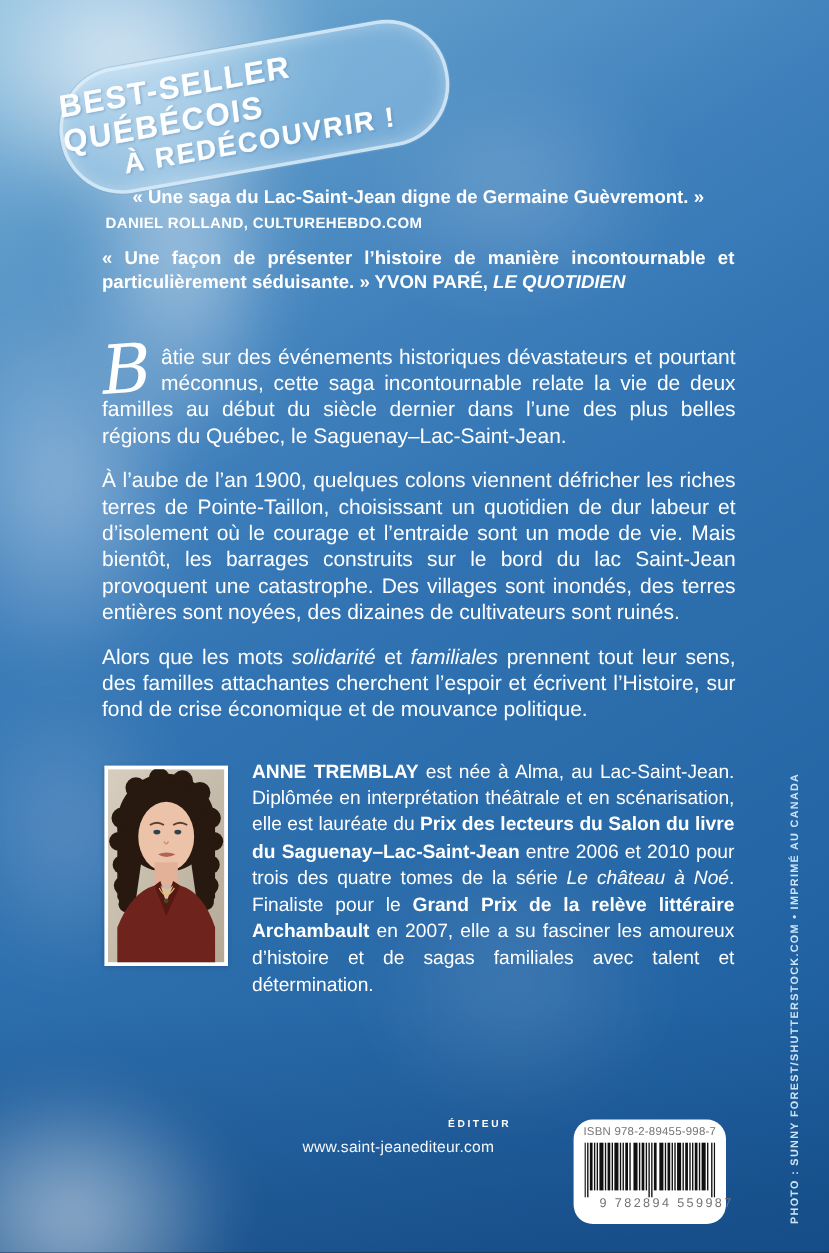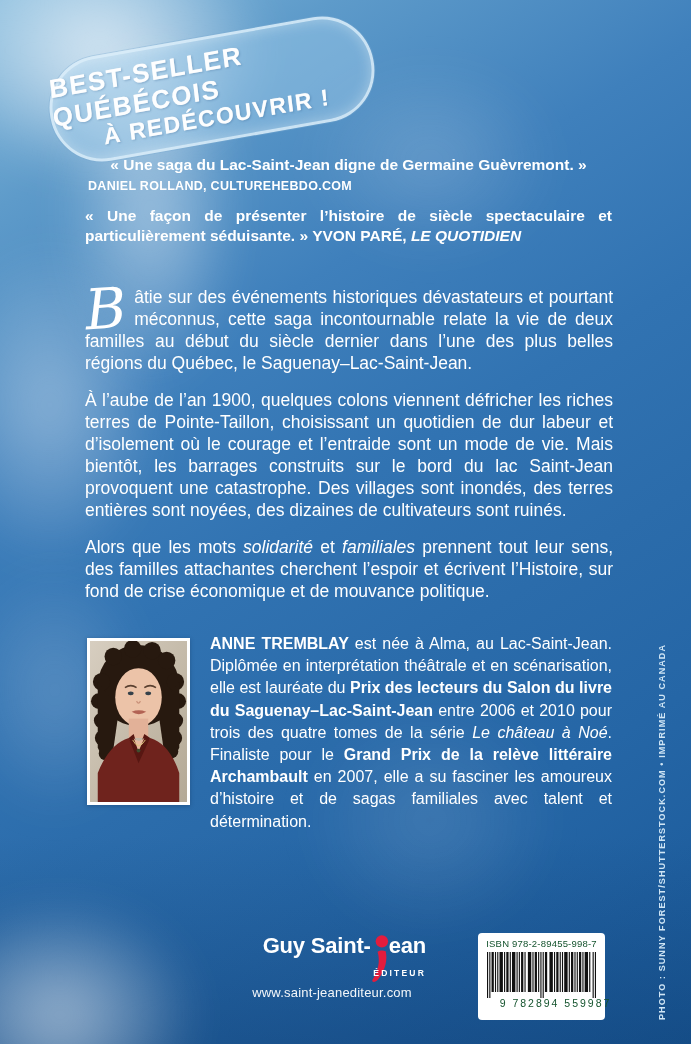--- a/index.html
+++ b/index.html
@@ -67,21 +67,21 @@
   
   .publisher{position:absolute;left:238px;top:933px;width:188px;text-align:right;}
   .logo-line{font-weight:bold;font-size:22px;letter-spacing:-0.2px;white-space:nowrap;display:flex;align-items:baseline;justify-content:flex-end;}
   .jglyph{width:21px;height:52px;margin:0 -1px -15px -2px;align-self:flex-end;}
   .editeur{font-weight:bold;font-size:8.5px;letter-spacing:2.2px;margin-top:-2px;}
   .website{font-size:13px;font-weight:normal;letter-spacing:0.2px;margin-top:7px;color:rgba(255,255,255,0.95);text-align:center;}
 
   
   .barcode-box{
     position:absolute;left:478px;top:933px;width:127px;height:87px;
-    background:#fff;border-radius:4px;color:#14532d;
+    background:#fff;border-radius:16px;color:#737373;
     display:flex;flex-direction:column;align-items:center;padding:5px 6px 4px;box-sizing:border-box;
   }
   .isbn{font-size:9.5px;letter-spacing:0.2px;white-space:nowrap;}
   .bars{width:109px;height:46px;margin-top:3px;}
   .digits{font-size:10.5px;letter-spacing:2px;margin-top:-1px;white-space:nowrap;padding-left:28px;}
 
   
   .credit{
     position:absolute;right:24px;bottom:24px;height:330px;
     writing-mode:vertical-rl;transform:rotate(180deg);
@@ -104,21 +104,21 @@
   <div class="cloud c7"></div>
 
   <div class="badge">
     <div class="badge-line badge-l1">BEST-SELLER QUÉBÉCOIS</div>
     <div class="badge-line badge-l2">À REDÉCOUVRIR !</div>
   </div>
 
   <div class="quote1">« Une saga du Lac-Saint-Jean digne de Germaine Guèvremont. »</div>
   <div class="attr1">DANIEL ROLLAND, CULTUREHEBDO.COM</div>
 
-  <div class="quote2"><span>« Une façon de présenter l’histoire de siècle spectaculaire et particulièrement séduisante. » </span><span>YVON PARÉ, </span><span class="src-italic">LE QUOTIDIEN</span></div>
+  <div class="quote2"><span>« Une façon de présenter l’histoire de manière incontournable et particulièrement séduisante. » </span><span>YVON PARÉ, </span><span class="src-italic">LE QUOTIDIEN</span></div>
 
   <div class="synopsis">
     <p><span class="dropcap">B</span><span>âtie sur des événements historiques dévastateurs et pourtant méconnus, cette saga incontournable relate la vie de deux familles au début du siècle dernier dans l’une des plus belles régions du Québec, le Saguenay–Lac-Saint-Jean.</span></p>
     <p>À l’aube de l’an 1900, quelques colons viennent défricher les riches terres de Pointe-Taillon, choisissant un quotidien de dur labeur et d’isolement où le courage et l’entraide sont un mode de vie. Mais bientôt, les barrages construits sur le bord du lac Saint-Jean provoquent une catastrophe. Des villages sont inondés, des terres entières sont noyées, des dizaines de cultivateurs sont ruinés.</p>
     <p><span>Alors que les mots </span><i>solidarité</i><span> et </span><i>familiales</i><span> prennent tout leur sens, des familles attachantes cherchent l’espoir et écrivent l’Histoire, sur fond de crise économique et de mouvance politique.</span></p>
   </div>
 
   <div class="author-photo">
     <svg viewBox="0 0 100 166" preserveAspectRatio="none">
       <defs>
@@ -159,28 +159,20 @@
       <path d="M40 100 L50 126 L62 100 L56 96 L50 112 L45 96 Z" fill="#571712"></path>
       <path d="M45 100 L50 114 L56 100 Q50 106 45 100 Z" fill="#e7ba9f"></path>
       <path d="M44 102 Q50 114 57 102" stroke="#d9c27a" stroke-width="1" fill="none"></path>
       <circle cx="50" cy="113" r="2" fill="#3f4d2e"></circle>
     </svg>
   </div>
 
   <div class="bio"><b>ANNE TREMBLAY</b><span> est née à Alma, au Lac-Saint-Jean. Diplômée en interprétation théâtrale et en scénarisation, elle est lauréate du </span><b>Prix des lecteurs du Salon du livre du Saguenay–Lac-Saint-Jean</b><span> entre 2006 et 2010 pour trois des quatre tomes de la série </span><i>Le château à Noé</i><span>. Finaliste pour le </span><b>Grand Prix de la relève littéraire Archambault</b><span> en 2007, elle a su fasciner les amoureux d’histoire et de sagas familiales avec talent et détermination.</span></div>
 
   <div class="publisher">
-    <div class="logo-line">
-        <span>Guy Saint-</span>
-        <svg class="jglyph" viewBox="0 0 22 52">
-          <circle cx="13.5" cy="7.5" r="6.5" fill="#e31c3d"></circle>
-          <path d="M17.5 18 C19.5 27 17.5 37 9.5 47.5 C7 50.5 2.8 51 3.5 48 C9.5 39 12 29 9 18.5 C11.5 16.8 15 16.8 17.5 18 Z" fill="#e31c3d"></path>
-        </svg>
-        <span>ean</span>
-      </div>
     <div class="editeur">ÉDITEUR</div>
     <div class="website">www.saint-jeanediteur.com</div>
   </div>
 
   <div class="barcode-box">
     <div class="isbn">ISBN 978-2-89455-998-7</div>
     <svg class="bars" viewBox="0 0 96 46" preserveAspectRatio="none">
       <g fill="#111">
         <rect x="0" y="0" width="1" height="46"></rect>
           <rect x="2" y="0" width="1" height="46"></rect>

